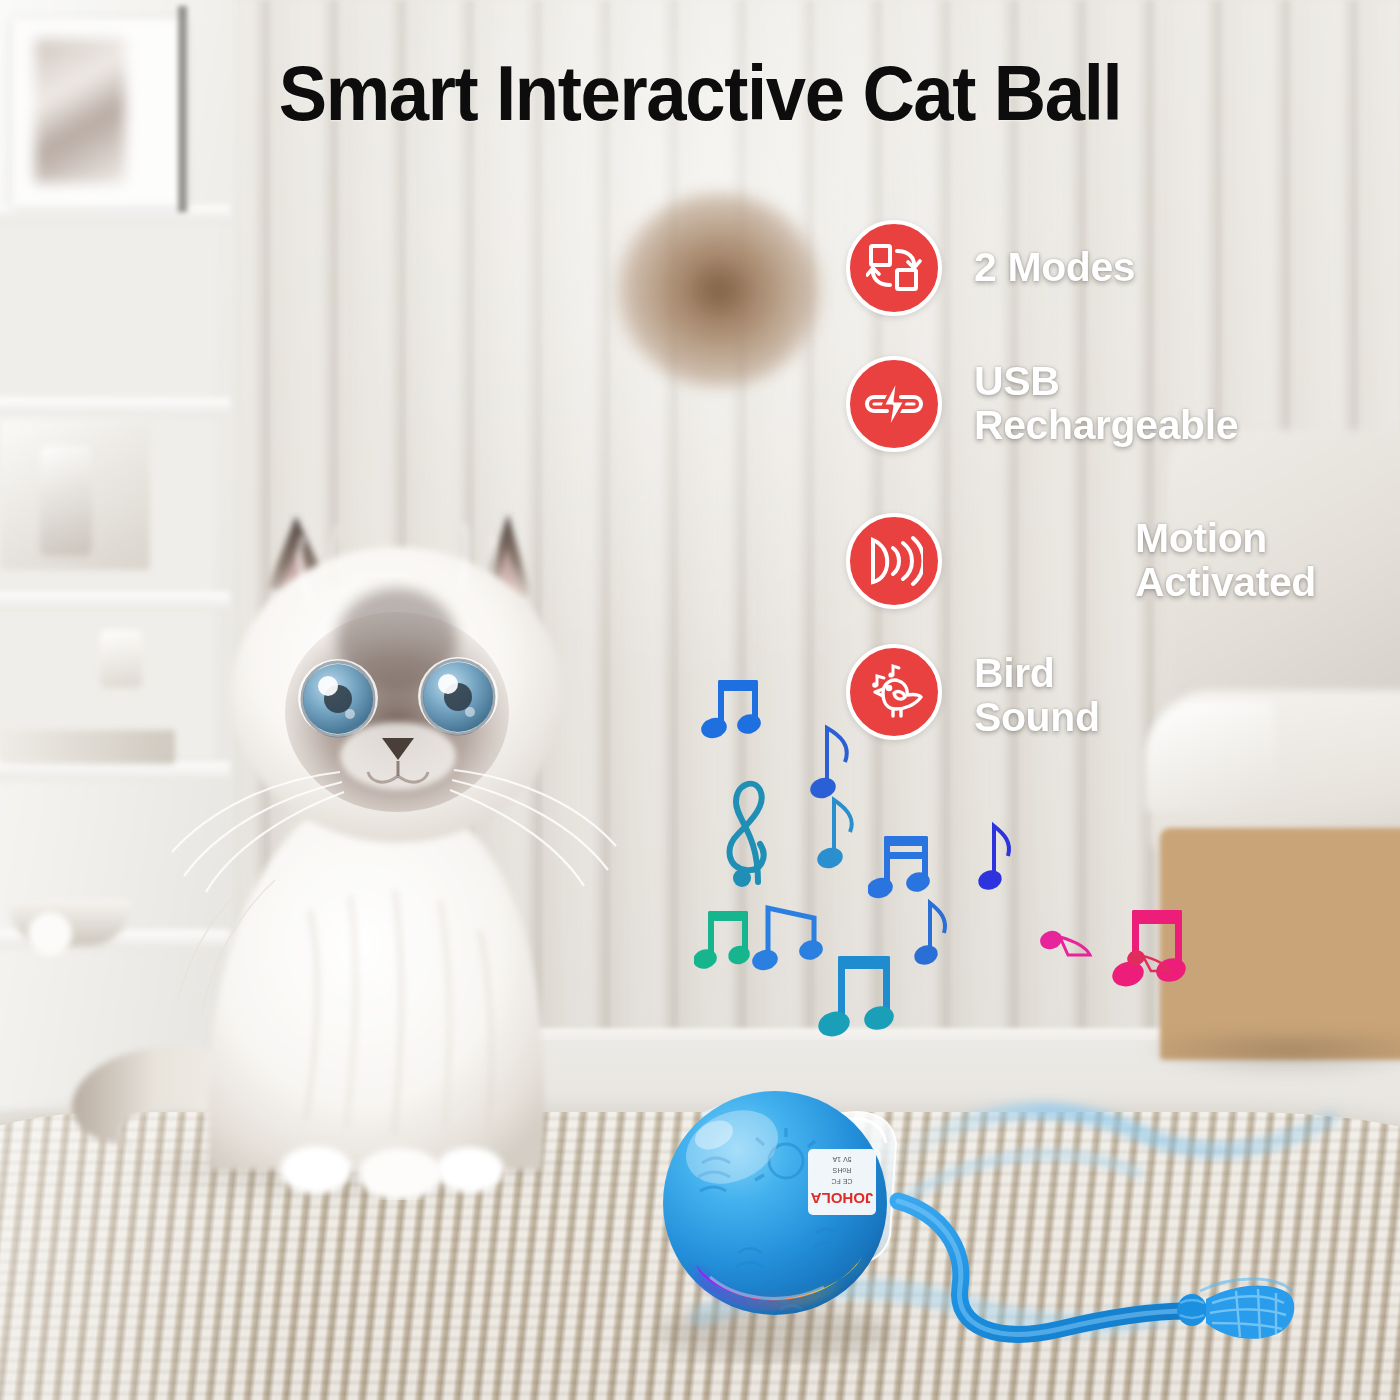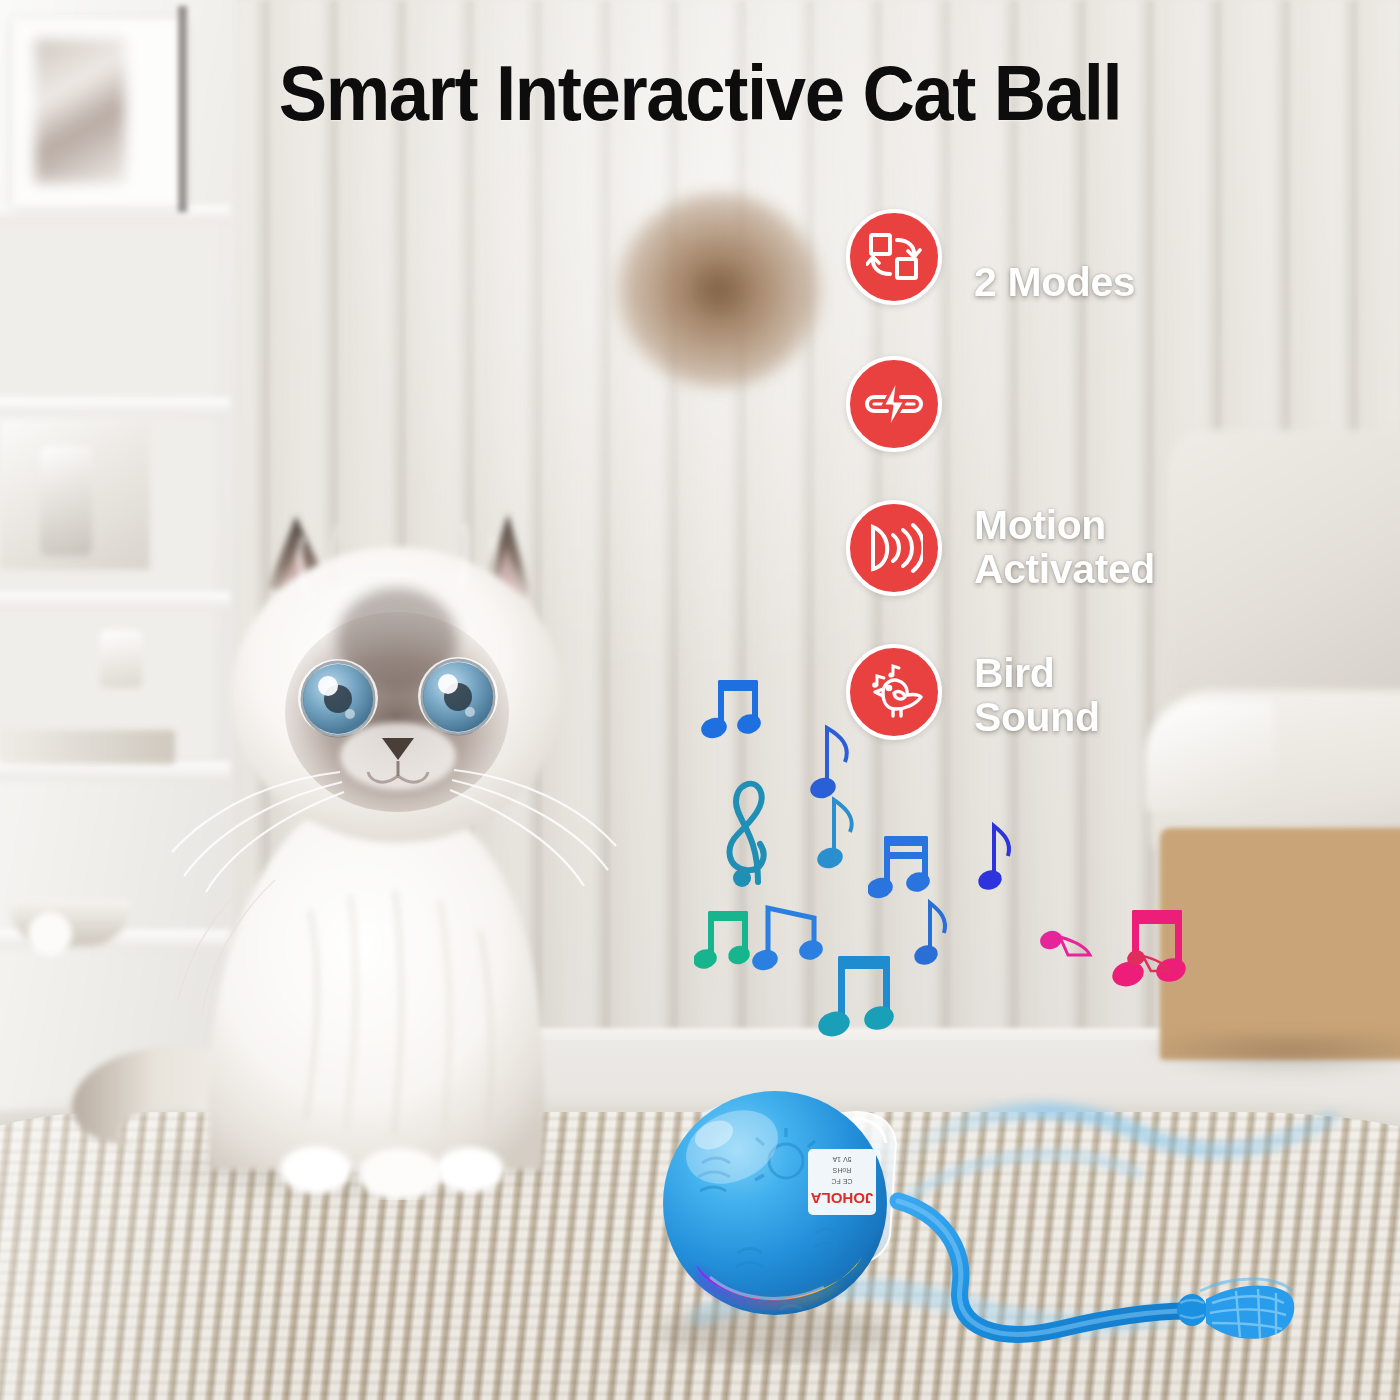--- a/index.html
+++ b/index.html
@@ -220,23 +220,23 @@
 
   
   .features {
     position: absolute; left: 846px; top: 208px; width: 470px;
   }
   .feature-row {
     position: absolute; left: 0;
     display: flex; align-items: center;
     width: 470px;
   }
-  .feature-row.r0 { top: 1px; align-items: flex-end;   }
+  .feature-row.r0 { top: 12px;   }
   .feature-row.r1 { top: 148px; }
-  .feature-row.r2 { top: 292px; }
+  .feature-row.r2 { top: 305px; justify-content: space-between; }
   .feature-row.r3 { top: 436px; align-items: flex-end; }
 
   .badge {
     position: relative;
     width: 96px; height: 96px; flex: 0 0 96px;
     border-radius: 50%;
     background: #e8413f;
     border: 4px solid #ffffff;
     box-sizing: border-box;
     display: flex; align-items: center; justify-content: center;
@@ -668,20 +668,22 @@
         <svg width="58" height="58" viewBox="0 0 58 58">
           <g fill="none" stroke="#ffffff" stroke-width="4" stroke-linecap="round" stroke-linejoin="round">
             <path d="M22 22 L10 22 C 4 22, 2 26, 2 29 C 2 32, 4 36, 10 36 L22 36"></path>
             <path d="M36 22 L48 22 C 54 22, 56 26, 56 29 C 56 32, 54 36, 48 36 L36 36"></path>
             <path d="M9 29 L17 29" stroke-width="3.2"></path>
             <path d="M41 29 L49 29" stroke-width="3.2"></path>
           </g>
           <path d="M33 2 L18 31 L27 31 L23 56 L40 26 L30 26 Z" fill="#ffffff" stroke="#e8413f" stroke-width="3" stroke-linejoin="round"></path>
         </svg>
       </div>
+      <div class="feature-label">USB
+Rechargeable</div>
     </div>
 
     <div class="feature-row r2">
       <div class="badge">
         <svg width="58" height="54" viewBox="0 0 58 54">
           <g fill="none" stroke="#ffffff" stroke-width="4" stroke-linecap="round">
             <path d="M8 6 L8 48 C 26 44, 28 14, 8 6 Z"></path>
             <path d="M28 14 C 36 20, 36 34, 28 40"></path>
             <path d="M38 9 C 50 18, 50 36, 38 45"></path>
             <path d="M48 4 C 62 16, 62 38, 48 50"></path>

